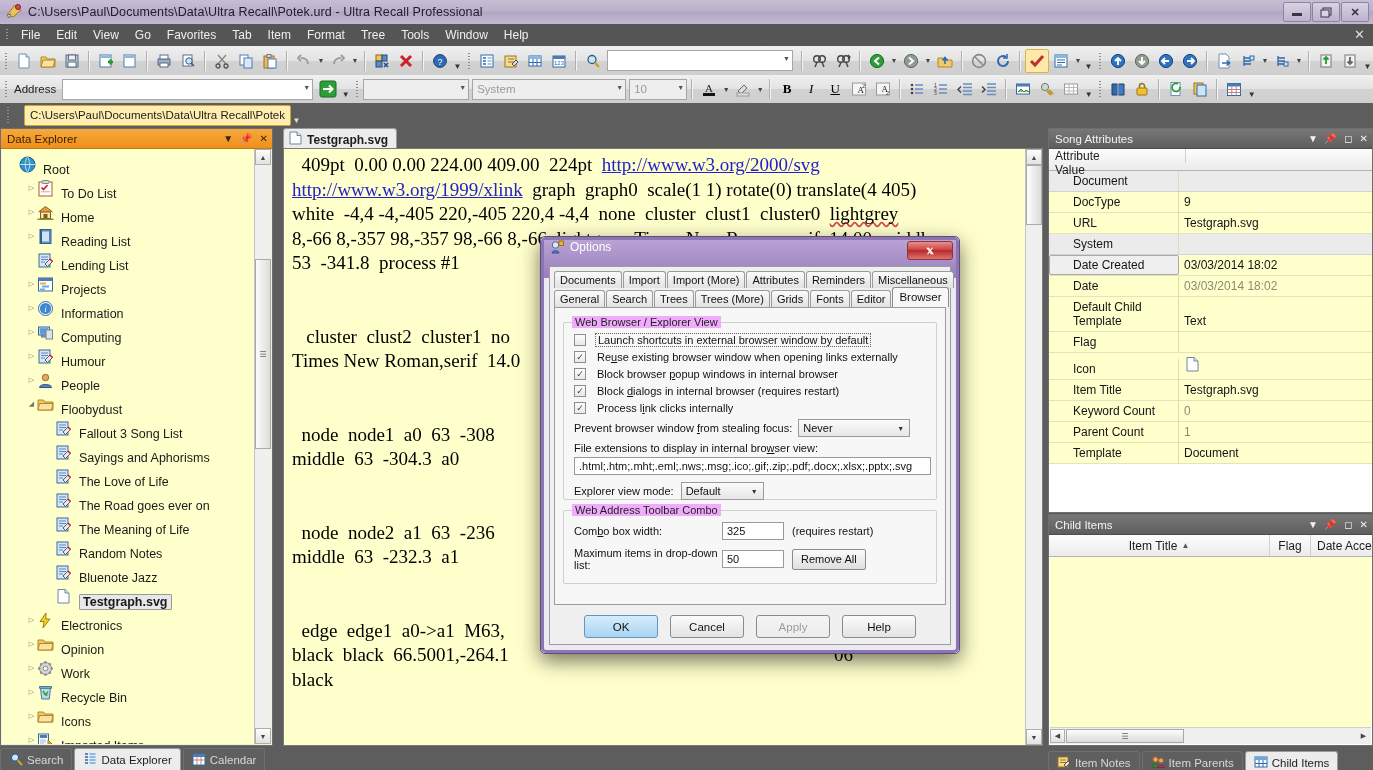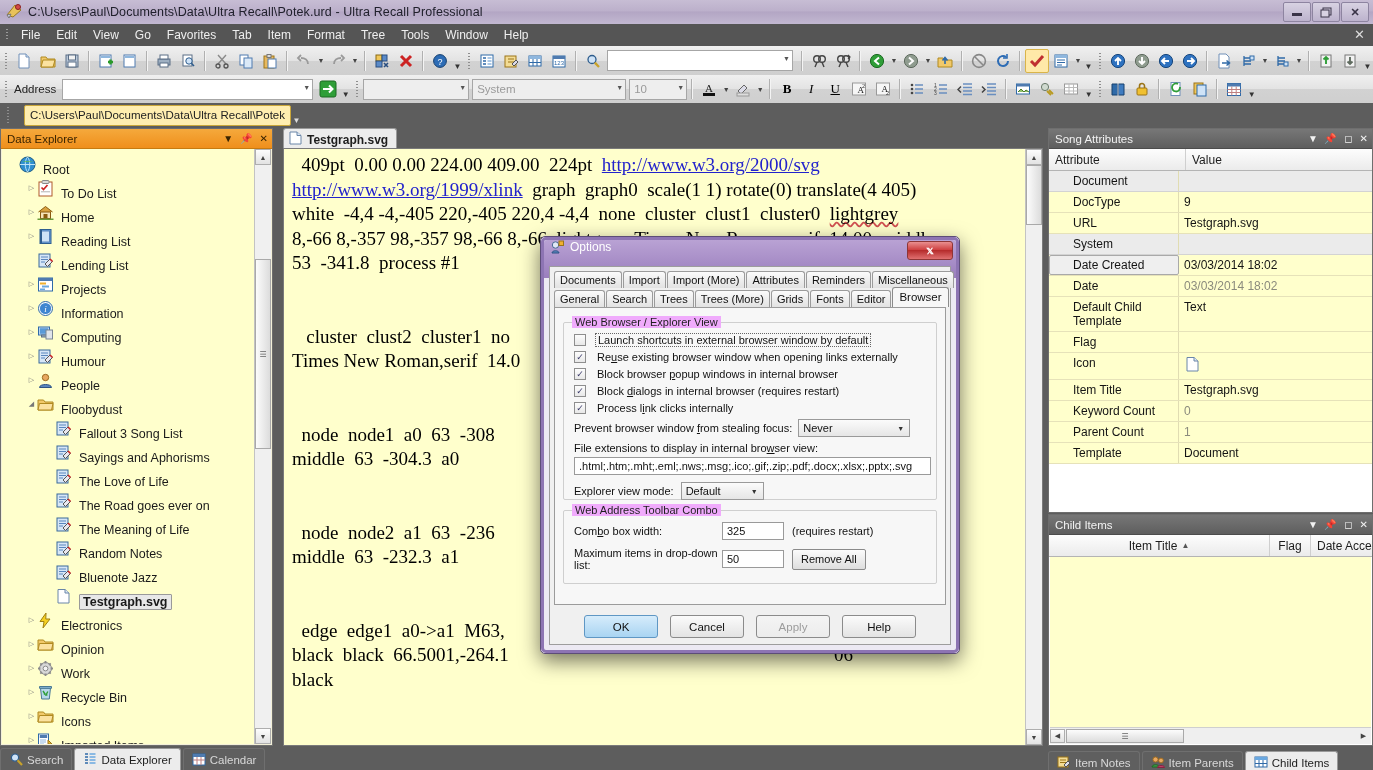--- a/index.html
+++ b/index.html
@@ -113,26 +113,26 @@
   .squig{text-decoration:underline wavy #d05050;text-decoration-skip-ink:none;}
   .escroll{position:absolute;right:0;top:0;width:16px;bottom:0;background:#f0f0f0;border-left:1px solid #c3c3c3;}
   .es-thumb{position:absolute;left:0;right:0;top:16px;height:60px;background:linear-gradient(to right,#fcfcfc,#dcdcdc);
      border:1px solid #a9a9a9;box-sizing:border-box;}
 
   
   #attrpanel{position:absolute;left:1048px;top:128px;width:325px;height:385px;background:#fff;border:1px solid #6e6e6e;box-sizing:border-box;}
   #childpanel{position:absolute;left:1048px;top:514px;width:325px;height:232px;background:#fff;border:1px solid #6e6e6e;box-sizing:border-box;}
   .dark-cap{background:linear-gradient(to bottom,#777777,#5e5e5e);color:#f2f2f2;border-bottom:1px solid #4c4c4c;}
   .grid-head{display:flex;height:21px;background:linear-gradient(to bottom,#fdfdfd,#ebebeb);border-bottom:1px solid #b4b4b4;
-    font-size:12px;color:#1c1c1c;align-items:flex-start;}
+    font-size:12px;color:#1c1c1c;align-items:flex-start;flex-direction:column;}
   .gh-attr{width:130px;padding-left:6px;border-right:1px solid #cfcfcf;height:100%;display:flex;align-items:center;}
   .gh-val{flex:1;padding-left:6px;height:100%;display:flex;align-items:center;}
   .arow{display:flex;font-size:12px;color:#141414;border-bottom:1px solid #e6e2b9;}
   .arow.grp{background:#ebebeb;border-bottom:1px solid #d3d3d3;}
-  .arow.yel{background:#ffffcc;}
+  .arow.yel{background:#ffffcc;align-items:flex-end;}
   .a-name{width:130px;padding:3px 4px 3px 24px;border-right:1px solid #e0dcb2;box-sizing:border-box;}
   .a-val{flex:1;padding:3px 5px;}
   .a-val.dim{color:#8b8b7d;}
   .a-name.sel{background:#efefef;border:1px solid #a9a9a9;border-radius:2px;padding:2px 3px 2px 23px;}
   .ci-head{display:flex;height:21px;background:linear-gradient(to bottom,#fdfdfd,#ebebeb);border-bottom:1px solid #b4b4b4;
     font-size:12px;color:#1c1c1c;align-items:center;}
   .ci-c1{width:220px;text-align:center;border-right:1px solid #cfcfcf;height:100%;display:flex;align-items:center;justify-content:center;gap:4px;}
   .ci-c2{width:40px;text-align:center;border-right:1px solid #cfcfcf;height:100%;display:flex;align-items:center;justify-content:center;}
   .ci-c3{flex:1;padding-left:6px;height:100%;display:flex;align-items:center;}
   .hscroll{position:absolute;left:1px;right:1px;bottom:1px;height:16px;background:#efefef;border-top:1px solid #cfcfcf;display:flex;align-items:center;}

